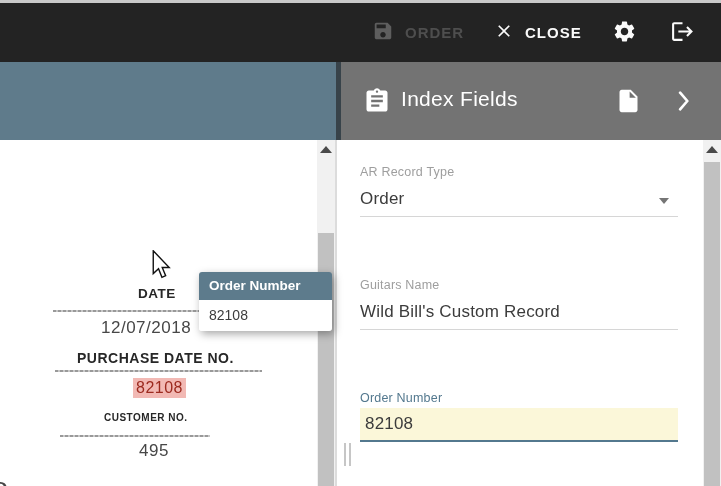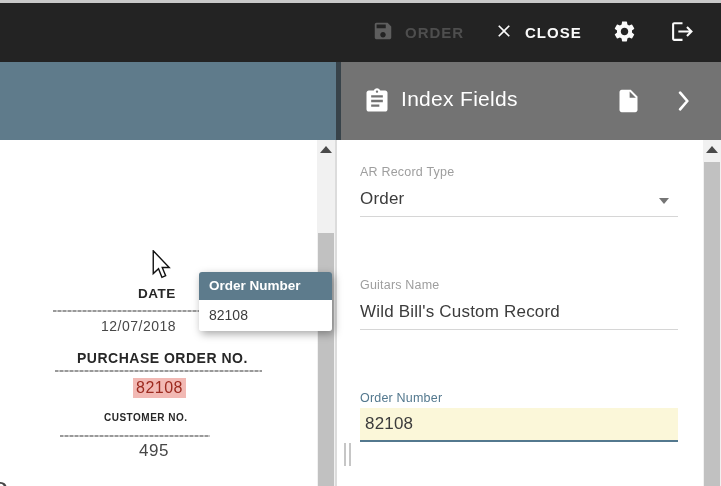--- a/index.html
+++ b/index.html
@@ -39,21 +39,21 @@
   .ph-newdoc { position:absolute; left:274px; top:24px; background:none; border:none; cursor:pointer; padding:0; }
   .ph-chevron { position:absolute; left:337px; top:29px; background:none; border:none; cursor:pointer; padding:0; }
 
   
   .doc-pane { position:absolute; left:0; top:140px; width:317px; height:346px; background:#ffffff; overflow:hidden; color:#474747; }
   .doc-pane .t { position:absolute; white-space:nowrap; letter-spacing:0.5px; }
   .hdr { font-weight:bold; color:#272727; letter-spacing:1.2px; }
   .scanline { position:absolute; height:2px; background:repeating-linear-gradient(90deg,#777 0 3px, #b5b5b5 3px 5px); opacity:.75; }
   .d-date-label   { left:138px; top:146px; font-size:13.5px; }
   .d-line1        { left:53px;  top:170px; width:205px; }
-  .d-date-value   { left:101px; top:178px; font-size:14px; }
+  .d-date-value   { left:101px; top:178px; font-size:17px; }
   .d-po-label     { left:77px;  top:210px; font-size:14px; }
   .d-line2        { left:55px;  top:230px; width:207px; }
   .d-po-value     { left:133px; top:238px; font-size:16px; color:#9c2a1f; background:#f2b9b4; padding:1px 3px; letter-spacing:1px; }
   .d-cust-label   { left:104px; top:272px; font-size:10px; }
   .d-line3        { left:60px;  top:295px; width:150px; }
   .d-cust-value   { left:139px; top:301px; font-size:17px; }
   .d-partial      { left:-5px;  top:339px; font-size:17px; font-weight:bold; }
 
   
   .scrollbar { position:absolute; top:140px; width:18px; height:346px; background:#f1f1f1; }
@@ -178,21 +178,21 @@
             <polyline points="1.5,1.5 8,9 1.5,16.5"></polyline>
           </svg>
       </span>
     </button>
   </div>
 
   <div class="doc-pane">
     <span class="t hdr d-date-label">DATE</span>
     <div class="scanline d-line1"></div>
     <span class="t d-date-value">12/07/2018</span>
-    <span class="t hdr d-po-label">PURCHASE ORDER NO.</span>
+    <span class="t hdr d-po-label">PURCHASE DATE NO.</span>
     <div class="scanline d-line2"></div>
     <span class="t d-po-value">82108</span>
     <span class="t hdr d-cust-label">CUSTOMER NO.</span>
     <div class="scanline d-line3"></div>
     <span class="t d-cust-value">495</span>
     <span class="t d-partial">D</span>
 
   </div>
 
   <div class="scrollbar sb-doc">

